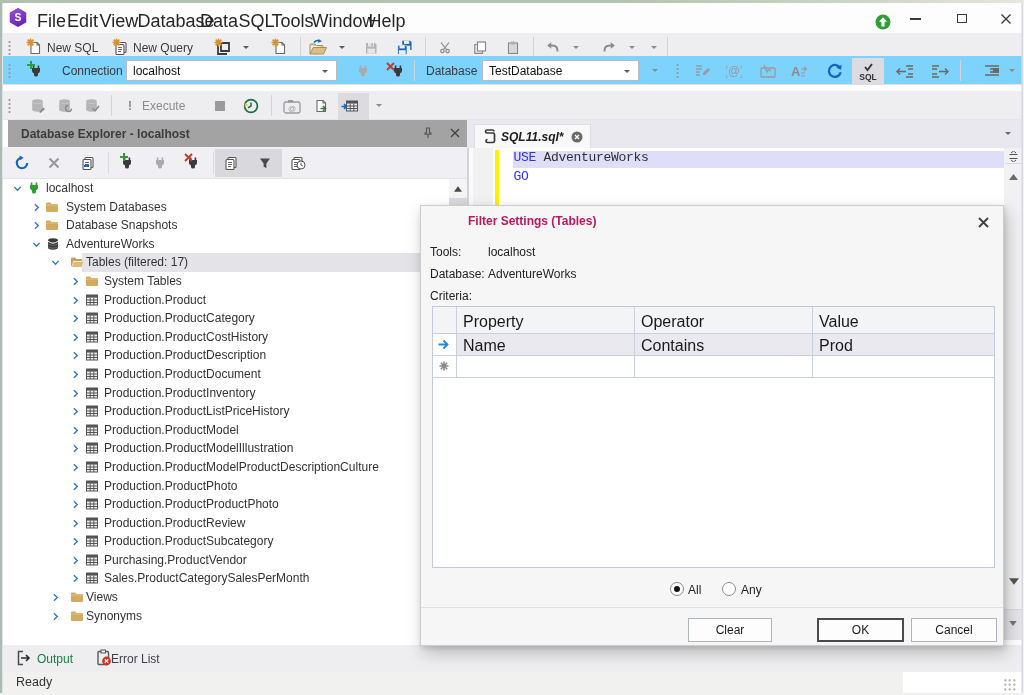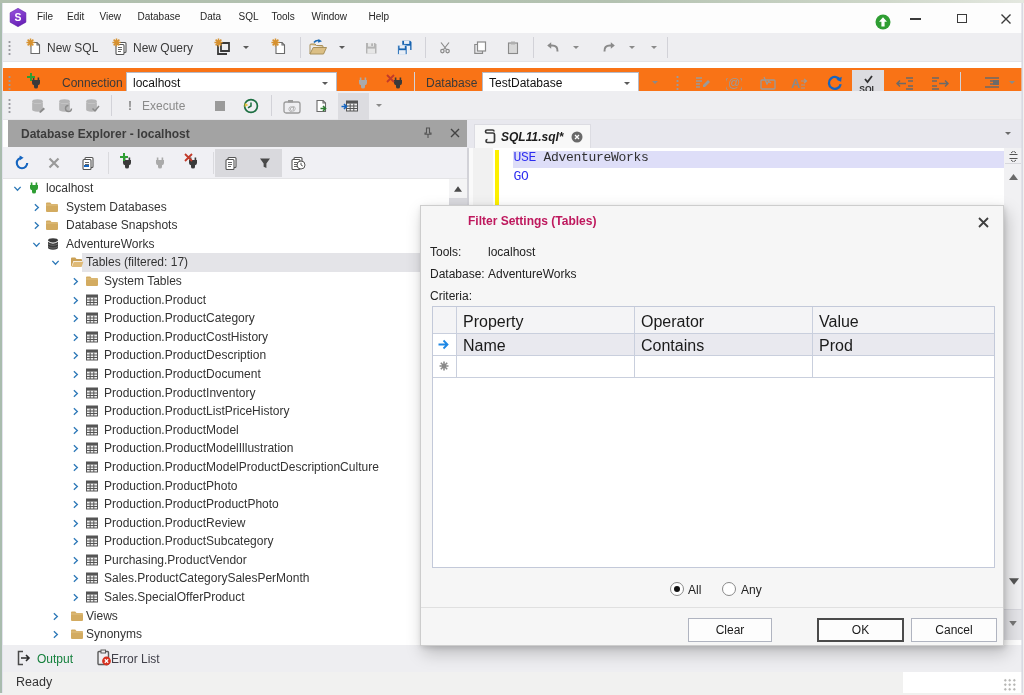--- a/index.html
+++ b/index.html
@@ -6,30 +6,30 @@
 html,body { width:1024px; height:695px; overflow:hidden; }
 body { font-family:"Liberation Sans", sans-serif; position:relative; background:#fff; }
 .abs { position:absolute; }
 
 #frame-top { z-index:5; left:0; top:0; width:1024px; height:3px; background:linear-gradient(90deg,#b0bfae 0%,#b4c2b1 60%,#cdd6c8 85%,#e4e8e0 100%); }
 #frame-left { z-index:5; left:0; top:3px; width:4px; height:692px; background:linear-gradient(90deg,#a9bcae 0,#a9bcae 1.7px,#ccd6ca 1.7px,#cdd4d2 2.5px,#e3e3ed 2.5px,#e3e3ed 3.2px,rgba(255,255,255,0) 3.2px); }
 #frame-right { z-index:5; left:1021px; top:3px; width:3px; height:692px; background:linear-gradient(90deg,rgba(255,255,255,0) 0,#d9d9e2 0.8px,#d9d9e2 1.8px,#f2f2f0 1.8px); }
 #frame-bottom { z-index:5; left:0; top:692.5px; width:1024px; height:2.5px; background:#f1f1ef; }
 
 #menubar { left:2px; top:3px; width:1020px; height:30px; background:#fdfdfd; }
-.menu-item { position:absolute; top:8px; font-size:10px; color:#262626; }
+.menu-item { position:absolute; top:8px; font-size:18px; color:#262626; }
 
 #logo { left:7px; top:5px; width:18px; height:19px; }
 
 #btn-min { left:908px; top:15px; width:11px; height:1.8px; background:#3a3a3a; }
 #btn-max { left:955px; top:10.5px; width:9.5px; height:9.5px; border:1.5px solid #3a3a3a; }
 #closeX { left:998px; top:10px; width:12px; height:12px; }
 
 #tb1 { left:0; top:33px; width:1022px; height:29px; background:#eeeef1; border-bottom:1px solid #e3e3e7; }
-#tb2 { left:0; top:68px; width:1022px; height:29px; background:#f97316; border-bottom:1px solid #e3e3e7; }
+#tb2 { left:0; top:56px; width:1022px; height:29px; background:#7dd3fc; border-bottom:1px solid #e3e3e7; }
 #tb3 { left:0; top:91px; width:1022px; height:29px; background:#eeeef1; border-bottom:1px solid #e6e6e9; }
 .grip { position:absolute; top:7px; width:3px; height:15px;
   background-image:radial-gradient(circle, #9a9aa0 1px, transparent 1.2px);
   background-size:3px 4px; }
 .tbtext { position:absolute; font-size:12px; color:#3a3a3a; top:8px; }
 .tbtext.dis { color:#8a8a8a; }
 .vsep { position:absolute; top:4px; width:1px; height:21px; background:#d2d2d8; }
 .dd { position:absolute; width:0; height:0; border-left:3.5px solid transparent; border-right:3.5px solid transparent; border-top:3.5px solid #5a5a5a; }
 .combo { position:absolute; background:#fff; border:1px solid #b6bac6; font-size:12px; color:#111; }
 .combo span { position:absolute; left:6px; top:3px; }
@@ -665,29 +665,20 @@
   <div class="trow">
       <svg class="chev" style="left:71px">
         <use href="#i-chev-r"></use>
       </svg>
       <svg class="ticon" style="left:85px">
         <use href="#i-table"></use>
       </svg>
       <span class="lbl" style="left:104px">Sales.ProductCategorySalesPerMonth</span>
     </div>
   <div class="trow">
-      <svg class="chev" style="left:71px">
-        <use href="#i-chev-r"></use>
-      </svg>
-      <svg class="ticon" style="left:85px">
-        <use href="#i-table"></use>
-      </svg>
-      <span class="lbl" style="left:104px">Sales.SpecialOfferProduct</span>
-    </div>
-  <div class="trow">
       <svg class="chev" style="left:51px">
         <use href="#i-chev-r"></use>
       </svg>
       <svg class="ticon" style="left:70px">
         <use href="#i-folder"></use>
       </svg>
       <span class="lbl" style="left:86px">Views</span>
     </div>
   <div class="trow">
       <svg class="chev" style="left:51px">

